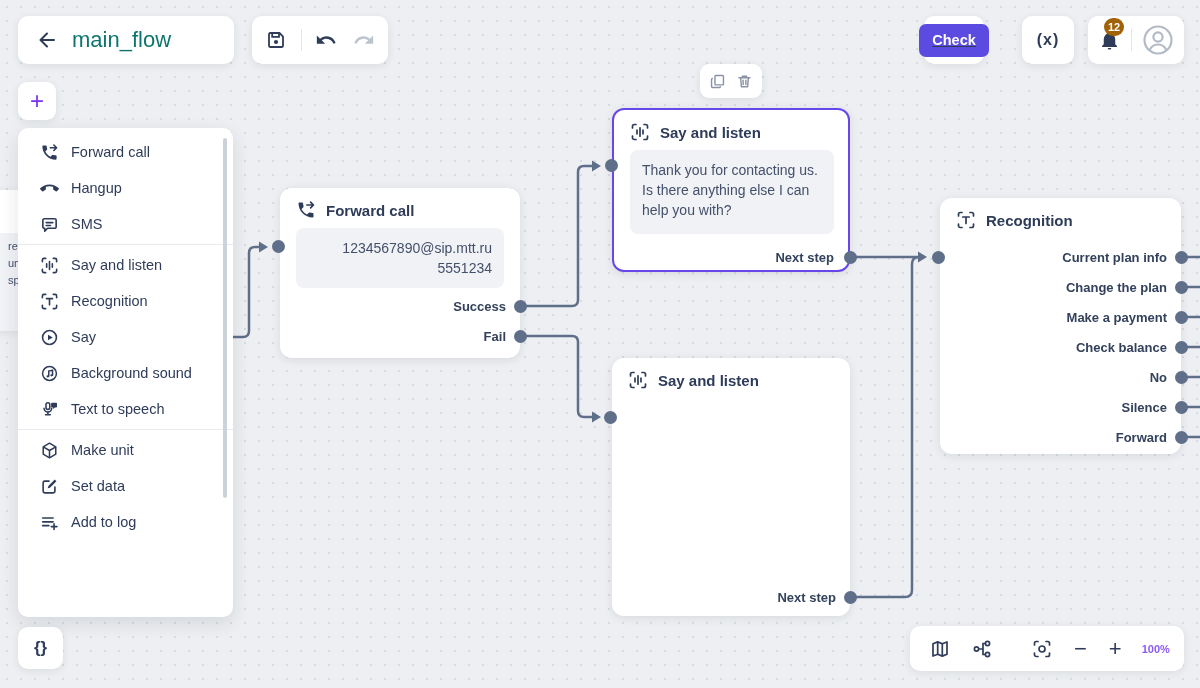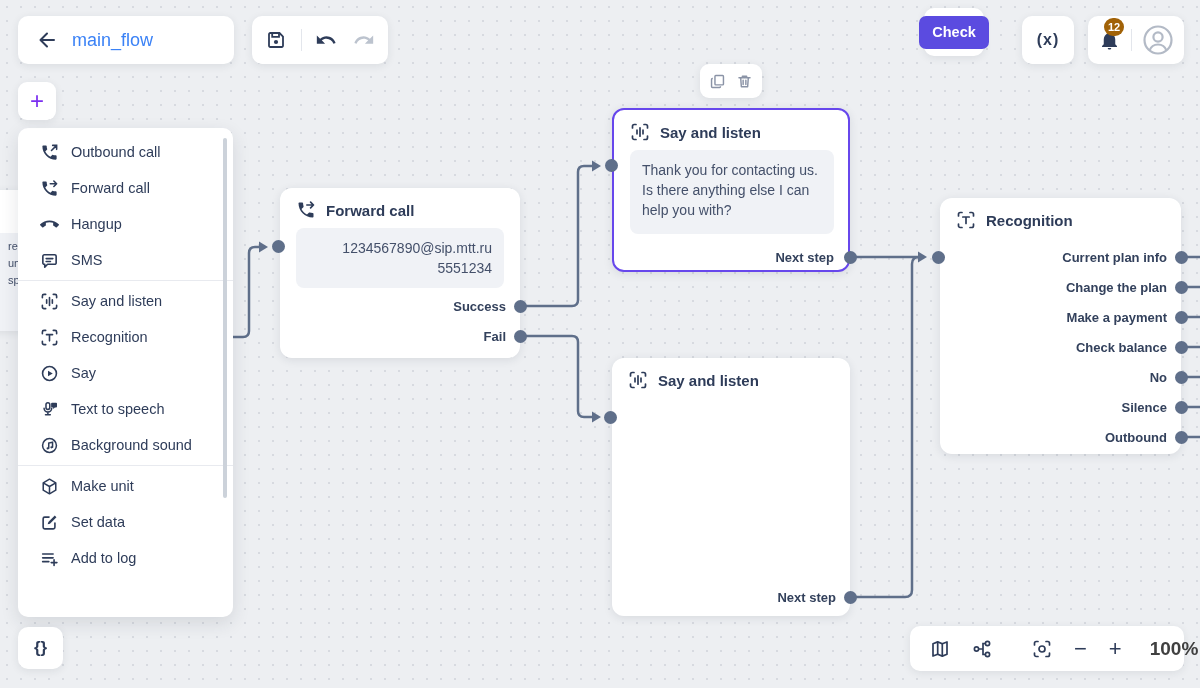--- a/index.html
+++ b/index.html
@@ -13,26 +13,26 @@
     color:#2e3c59;
   }
   .card { background:#fff; border-radius:10px; box-shadow:0 2px 8px rgba(30,40,60,.09); }
   .abs { position:absolute; }
   svg { display:block; }
   .ic { color:#2e3c59; }
   .ic-gray { color:#8a93a6; }
 
   
   .titlebar { left:18px; top:16px; width:216px; height:48px; display:flex; align-items:center; gap:12px; padding:0 16px; z-index:6; }
-  .title { font-size:18px; font-weight:500; color:#3b82f6; }
+  .title { font-size:22px; font-weight:500; color:#0f766e; }
   .editbar { left:252px; top:16px; width:136px; height:48px; display:flex; align-items:center; justify-content:space-evenly; z-index:6; }
   .vdiv { width:1px; height:22px; background:#e3e6ec; }
   .iconbtn { background:none; border:none; cursor:pointer; display:flex; align-items:center; justify-content:center; padding:2px; }
 
-  .checkwrap { left:924px; top:8px; width:60px; height:48px; display:flex; align-items:center; justify-content:center; z-index:6; }
+  .checkwrap { left:924px; top:16px; width:60px; height:48px; display:flex; align-items:center; justify-content:center; z-index:6;text-decoration:underline; }
   .checkbtn { background:#5b4be0; color:#fff; border:none; border-radius:7px; height:33px; padding:0 13px; font-size:14.5px; font-weight:600; font-family:inherit; cursor:pointer; }
   .varsbtn { left:1022px; top:16px; width:52px; height:48px; display:flex; align-items:center; justify-content:center; font-size:16px; font-weight:700; color:#2e3c59; cursor:pointer; z-index:6; letter-spacing:1px; }
   .userbar { left:1088px; top:16px; width:96px; height:48px; display:flex; align-items:center; justify-content:space-evenly; z-index:6; }
   .bellwrap { position:relative; }
   .badge { position:absolute; top:-9px; left:8px; background:#a16207; color:#fff; font-size:11px; font-weight:700; border-radius:9px; min-width:19px; height:18px; display:flex; align-items:center; justify-content:center; padding:0 4px; }
 
   .plusbtn { left:18px; top:82px; width:38px; height:38px; display:flex; align-items:center; justify-content:center; color:#7b2ff0; font-size:24px; font-weight:500; cursor:pointer; z-index:6; border-radius:9px; }
   .jsonbtn { left:18px; top:627px; width:45px; height:42px; display:flex; align-items:center; justify-content:center; font-size:17px; font-weight:700; color:#2e3c59; cursor:pointer; z-index:6; }
 
   
@@ -56,21 +56,21 @@
   .node-toolbar { left:700px; top:64px; width:62px; height:34px; display:flex; align-items:center; justify-content:space-evenly; z-index:4; border-radius:9px; }
 
   
   .ghost { left:-184px; top:190px; width:224px; height:141px; z-index:1; border-radius:12px; }
   .ghost .gt { position:absolute; left:184px; top:10px; font-size:15px; font-weight:700; color:#2e3c59; white-space:nowrap;padding-left:22px; }
   .ghost .gbox { position:absolute; left:0; top:43px; width:224px; height:98px; background:#f0f2f6; border-radius:8px; }
   .ghost .gl { position:absolute; left:192px; font-size:11px; color:#44506a; white-space:nowrap; }
 
   
   .zoombar { left:910px; top:626px; width:274px; height:45px; display:flex; align-items:center; gap:18px; padding:0 18px; z-index:6; }
-  .zoomlvl { font-size:19px; font-weight:600; color:#404040; margin-left:8px; }
+  .zoomlvl { font-size:11px; font-weight:600; color:#8b5cf6; margin-left:0; }
   .mathbtn { font-size:22px; color:#2e3c59; font-weight:400; cursor:pointer; line-height:1; }
 
   #edges { position:absolute; left:0; top:0; z-index:2; }
 </style>
 </head>
 <body>
 
 <svg id="edges" width="1200" height="688" viewBox="0 0 1200 688">
   <g stroke="#5f6f8a" stroke-width="2.5" fill="none">
     <path d="M120 337 H243 Q249 337 249 331 V253 Q249 247 255 247 H259"></path>
@@ -152,27 +152,20 @@
         <path d="M7.5 26.5c1.5-4 4.7-6 8.5-6s7 2 8.5 6"></path>
       </svg>
   </button>
 </div>
 
 <div class="card abs plusbtn">+</div>
 <div class="card abs jsonbtn">{}</div>
 
 <div class="card abs palette">
   <div class="pitem">
-    <svg class="ic" width="19" height="19" viewBox="0 0 24 24" fill="none" stroke="currentColor" stroke-width="2" stroke-linecap="round">
-        <path d="M6.6 10.8c1.4 2.8 3.8 5.1 6.6 6.6l2.2-2.2c.3-.3.7-.4 1-.2 1.1.4 2.3.6 3.6.6.6 0 1 .4 1 1V20c0 .6-.4 1-1 1-9.4 0-17-7.6-17-17 0-.6.4-1 1-1h3.5c.6 0 1 .4 1 1 0 1.3.2 2.5.6 3.6.1.3 0 .7-.3 1z" fill="currentColor" stroke="none"></path>
-        <path d="M14.5 9.5 21 3M16 3h5v5"></path>
-      </svg>
-    <span>Outbound call</span>
-  </div>
-  <div class="pitem">
     <svg class="ic" width="19" height="19" viewBox="0 0 24 24" fill="none" stroke="currentColor" stroke-width="2" stroke-linecap="round" stroke-linejoin="round">
         <path d="M6.6 10.8c1.4 2.8 3.8 5.1 6.6 6.6l2.2-2.2c.3-.3.7-.4 1-.2 1.1.4 2.3.6 3.6.6.6 0 1 .4 1 1V20c0 .6-.4 1-1 1-9.4 0-17-7.6-17-17 0-.6.4-1 1-1h3.5c.6 0 1 .4 1 1 0 1.3.2 2.5.6 3.6.1.3 0 .7-.3 1z" fill="currentColor" stroke="none"></path>
         <path d="M13 6h8M17.5 2.5 21 6l-3.5 3.5"></path>
       </svg>
     <span>Forward call</span>
   </div>
   <div class="pitem">
     <svg class="ic" width="19" height="19" viewBox="0 0 24 24" fill="currentColor">
         <path d="M12 9c-1.6 0-3.15.25-4.6.72v3.1c0 .39-.23.74-.56.9-.98.49-1.87 1.12-2.66 1.85-.18.18-.43.28-.7.28-.28 0-.53-.11-.71-.29L.29 13.08c-.18-.17-.29-.42-.29-.7 0-.28.11-.53.29-.71C3.34 8.78 7.46 7 12 7s8.66 1.78 11.71 4.67c.18.18.29.43.29.71 0 .28-.11.53-.29.7l-2.48 2.48c-.18.18-.43.29-.71.29-.27 0-.52-.11-.7-.28-.79-.74-1.68-1.36-2.66-1.85-.33-.16-.56-.5-.56-.9v-3.1C15.15 9.25 13.6 9 12 9z"></path>
       </svg>
@@ -199,37 +192,37 @@
         <path d="M6.8 7h6.4M10 7v6.5"></path>
       </svg>
     <span>Recognition</span>
   </div>
   <div class="pitem">
     <svg class="ic" width="19" height="19" viewBox="0 0 20 20" fill="none" stroke="currentColor" stroke-width="1.7">
         <circle cx="10" cy="10" r="7.3"></circle>
         <polygon points="8.4,7.2 13.4,10 8.4,12.8" fill="currentColor" stroke="none"></polygon>
       </svg>
     <span>Say</span>
-  </div>
-  <div class="pitem">
-    <svg class="ic" width="19" height="19" viewBox="0 0 20 20" fill="none" stroke="currentColor" stroke-width="1.6" stroke-linecap="round">
-        <rect x="6.3" y="2.8" width="4" height="7.2" rx="2"></rect>
-        <path d="M4.3 8.6a4 4 0 0 0 8 0M8.3 13v2.6M5.8 15.6h5"></path>
-        <path d="M12.7 2.8h4.2a1 1 0 0 1 1 1v3a1 1 0 0 1-1 1h-1.2l-1.9 1.8V7.8h-1.1a1 1 0 0 1-1-1v-3a1 1 0 0 1 1-1z" fill="currentColor" stroke="none"></path>
-      </svg>
-    <span>Text to speech</span>
   </div>
   <div class="pitem">
     <svg class="ic" width="19" height="19" viewBox="0 0 20 20" fill="none" stroke="currentColor" stroke-width="1.6">
         <circle cx="10" cy="10" r="7.3"></circle>
         <path d="M9.2 13V7.4l4-.9v5.3" stroke-linecap="round"></path>
         <circle cx="8.1" cy="13.1" r="1.2" fill="currentColor" stroke="none"></circle>
         <circle cx="12.1" cy="11.9" r="1.2" fill="currentColor" stroke="none"></circle>
       </svg>
     <span>Background sound</span>
+  </div>
+  <div class="pitem">
+    <svg class="ic" width="19" height="19" viewBox="0 0 20 20" fill="none" stroke="currentColor" stroke-width="1.6" stroke-linecap="round">
+        <rect x="6.3" y="2.8" width="4" height="7.2" rx="2"></rect>
+        <path d="M4.3 8.6a4 4 0 0 0 8 0M8.3 13v2.6M5.8 15.6h5"></path>
+        <path d="M12.7 2.8h4.2a1 1 0 0 1 1 1v3a1 1 0 0 1-1 1h-1.2l-1.9 1.8V7.8h-1.1a1 1 0 0 1-1-1v-3a1 1 0 0 1 1-1z" fill="currentColor" stroke="none"></path>
+      </svg>
+    <span>Text to speech</span>
   </div>
   <div class="pdiv"></div>
   <div class="pitem">
     <svg class="ic" width="19" height="19" viewBox="0 0 20 20" fill="none" stroke="currentColor" stroke-width="1.6" stroke-linejoin="round">
         <path d="M10 2.3l6.6 3.8v7.8L10 17.7l-6.6-3.8V6.1z"></path>
         <path d="M10 10l6.6-3.8M10 10 3.4 6.2M10 10v7.7"></path>
       </svg>
     <span>Make unit</span>
   </div>
   <div class="pitem">
@@ -313,21 +306,21 @@
         <path d="M6.8 7h6.4M10 7v6.5"></path>
       </svg>
     <span class="ntitle">Recognition</span>
   </div>
   <div class="portrow" style="top:50px;">Current plan info</div>
   <div class="portrow" style="top:80px;">Change the plan</div>
   <div class="portrow" style="top:110px;">Make a payment</div>
   <div class="portrow" style="top:140px;">Check balance</div>
   <div class="portrow" style="top:170px;">No</div>
   <div class="portrow" style="top:200px;">Silence</div>
-  <div class="portrow" style="top:230px;">Outbound</div>
+  <div class="portrow" style="top:230px;">Forward</div>
   <div class="port in" style="top:52.5px;"></div>
   <div class="port out" style="top:52.5px;"></div>
   <div class="port out" style="top:82.5px;"></div>
   <div class="port out" style="top:112.5px;"></div>
   <div class="port out" style="top:142.5px;"></div>
   <div class="port out" style="top:172.5px;"></div>
   <div class="port out" style="top:202.5px;"></div>
   <div class="port out" style="top:232.5px;"></div>
 </div>
 

